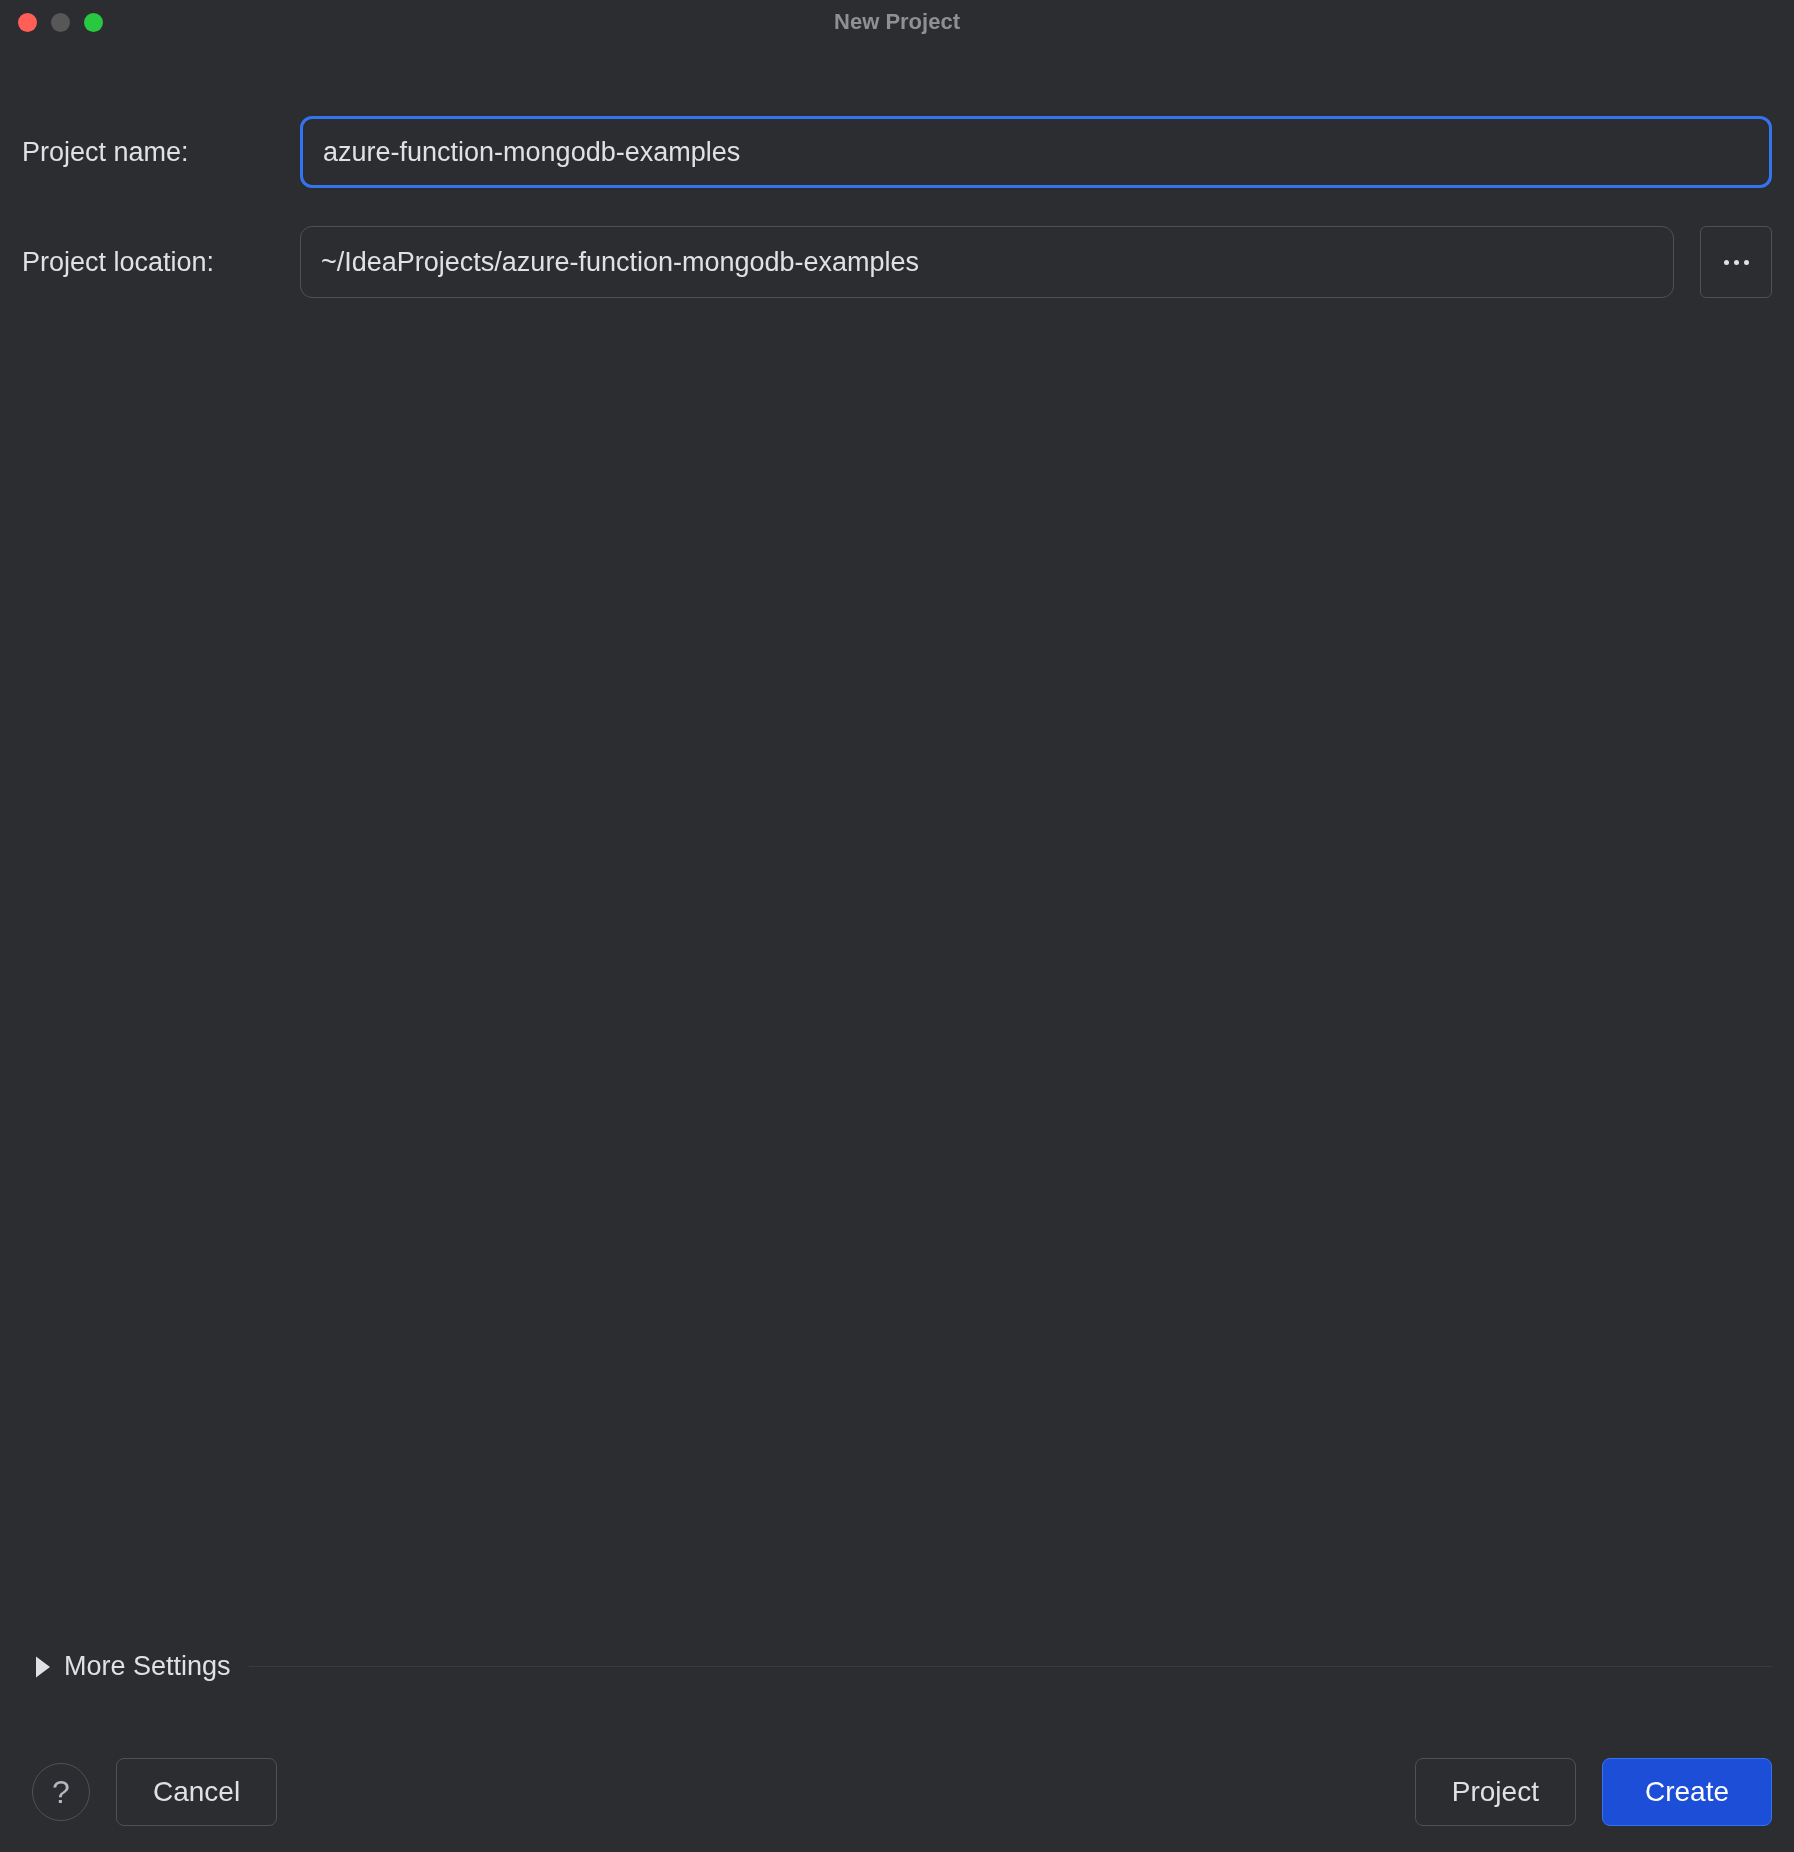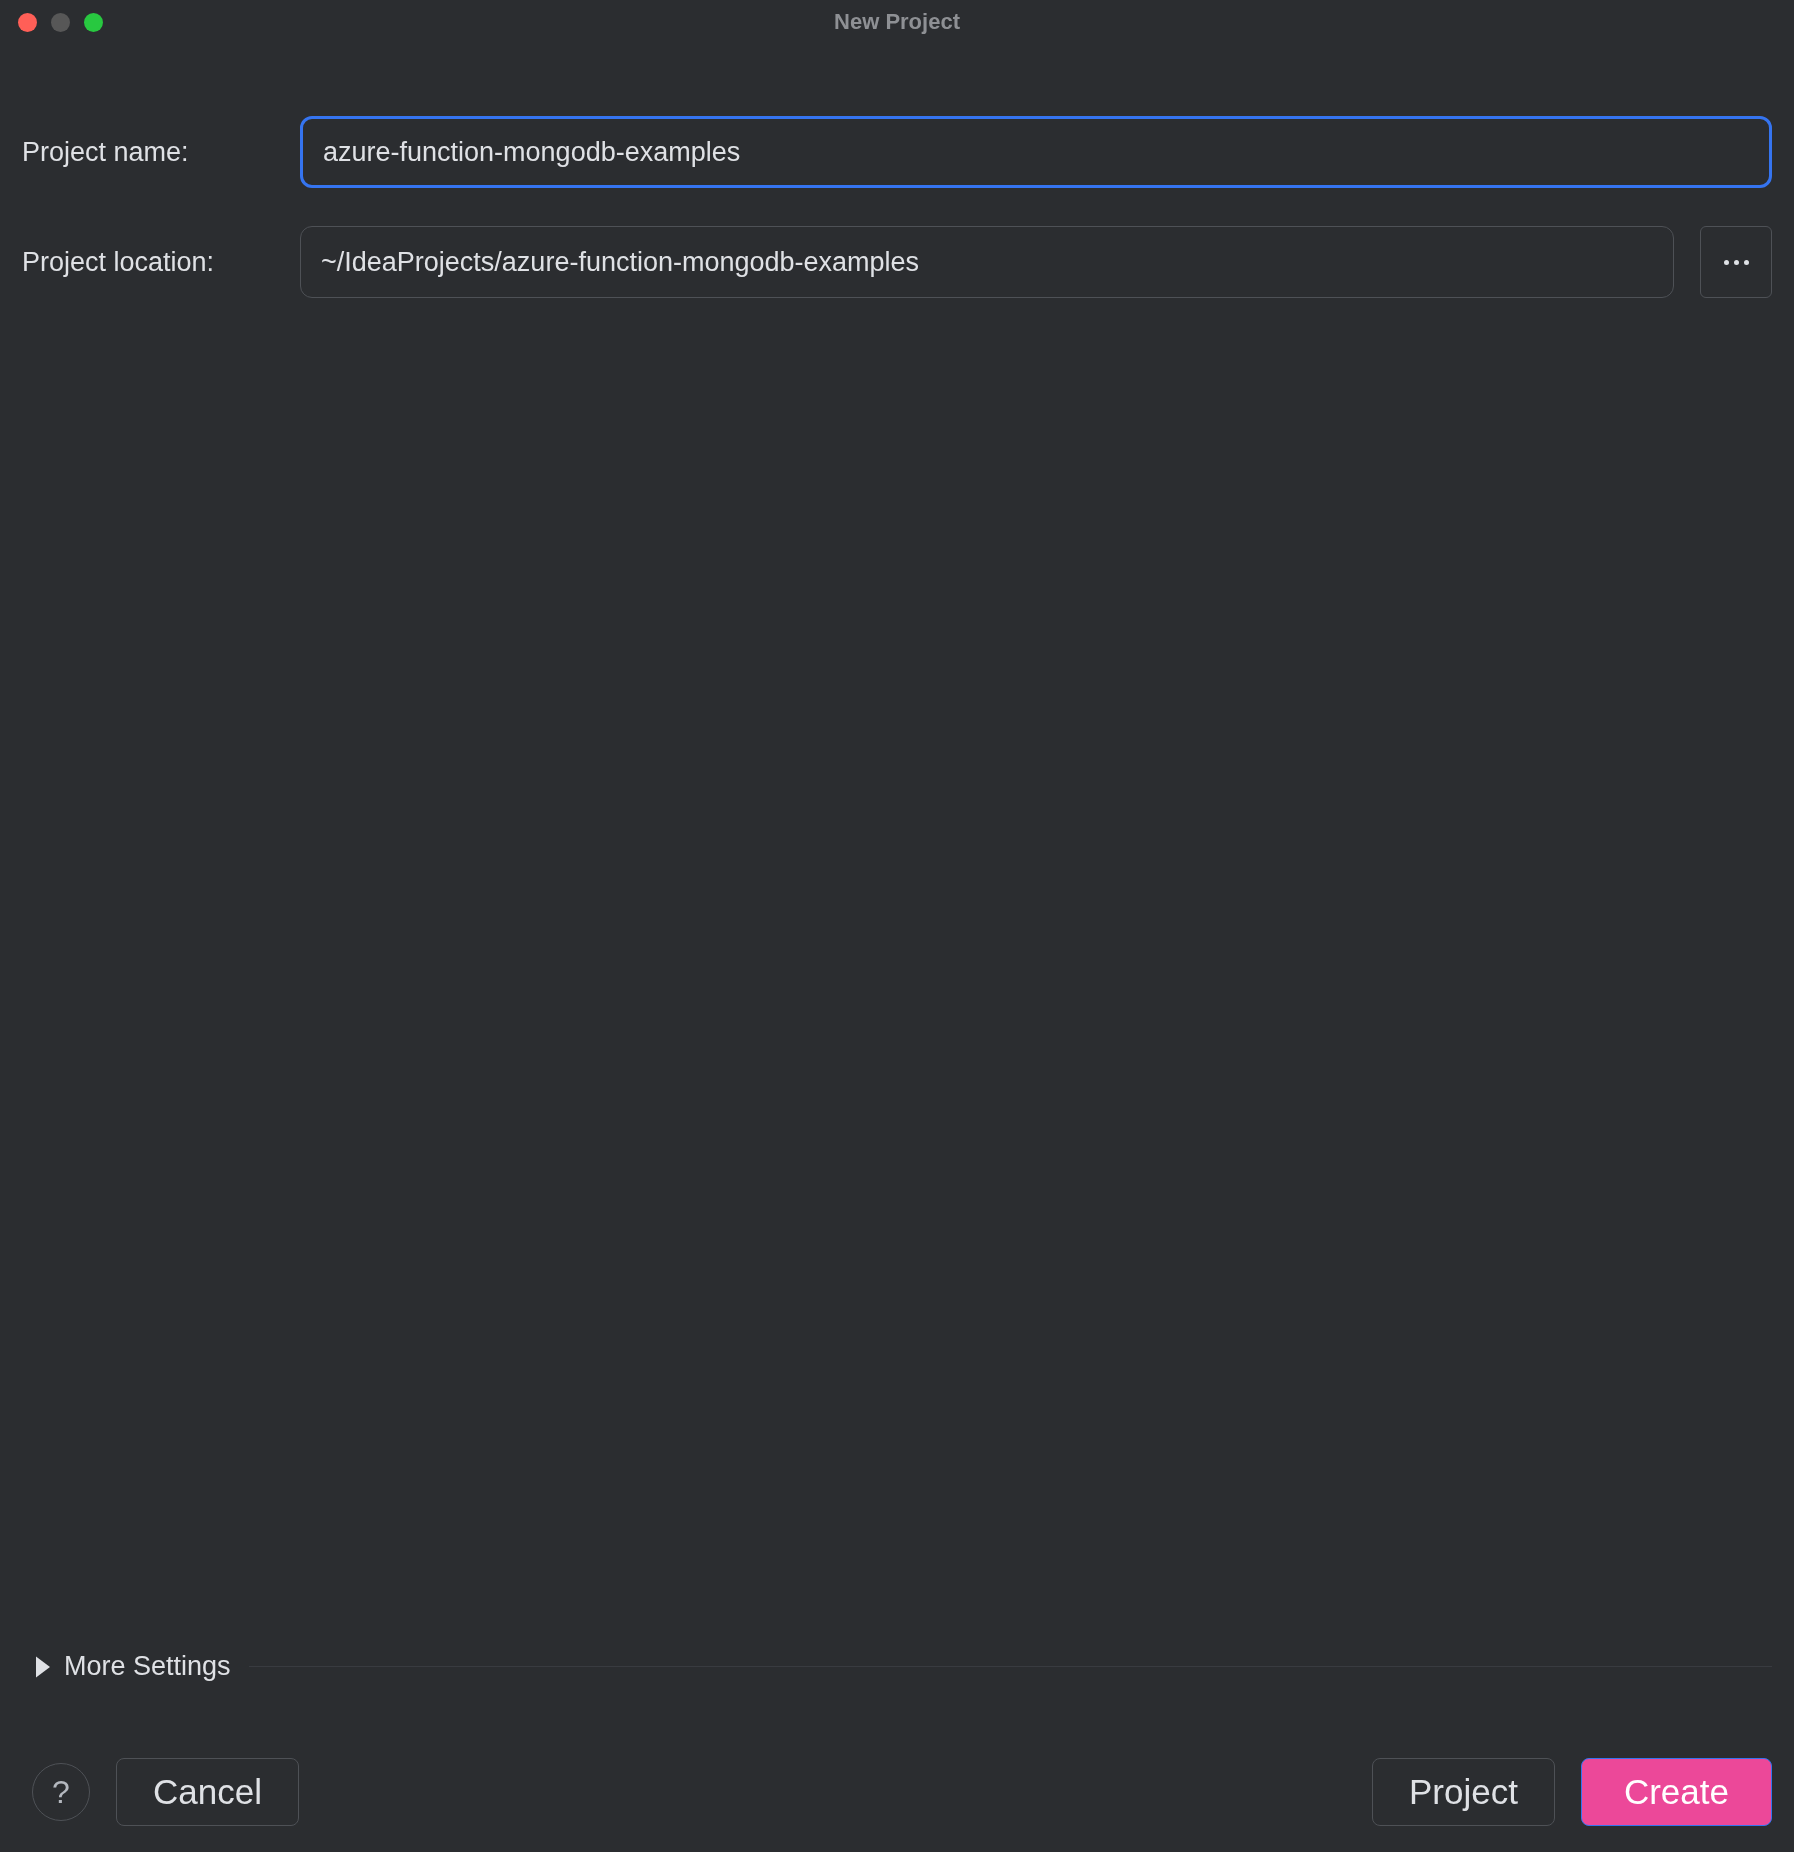--- a/index.html
+++ b/index.html
@@ -157,37 +157,37 @@
       font-size: 32px;
       color: #b4b8bf;
     }
     .btn {
       height: 68px;
       padding: 0 36px;
       border: 1.5px solid #4e5156;
       border-radius: 8px;
       background: #2b2d30;
       color: #dfe1e5;
-      font-size: 35px;
+      font-size: 28px;
       cursor: pointer;
       display: flex;
       align-items: center;
       justify-content: center;
     }
     .btn.cancel {
       margin-left: 26px;
     }
     .footer-spacer {
       flex: 1;
     }
     .btn.previous {
       margin-right: 26px;
     }
     .btn.primary {
-      background: #ec4899;
+      background: #1d4ed8;
       border-color: #3574f0;
       color: #ffffff;
       padding: 0 42px;
     }
   </style>
 </head>
 <body>
 
 <div class="titlebar">
   <div class="traffic-lights">

